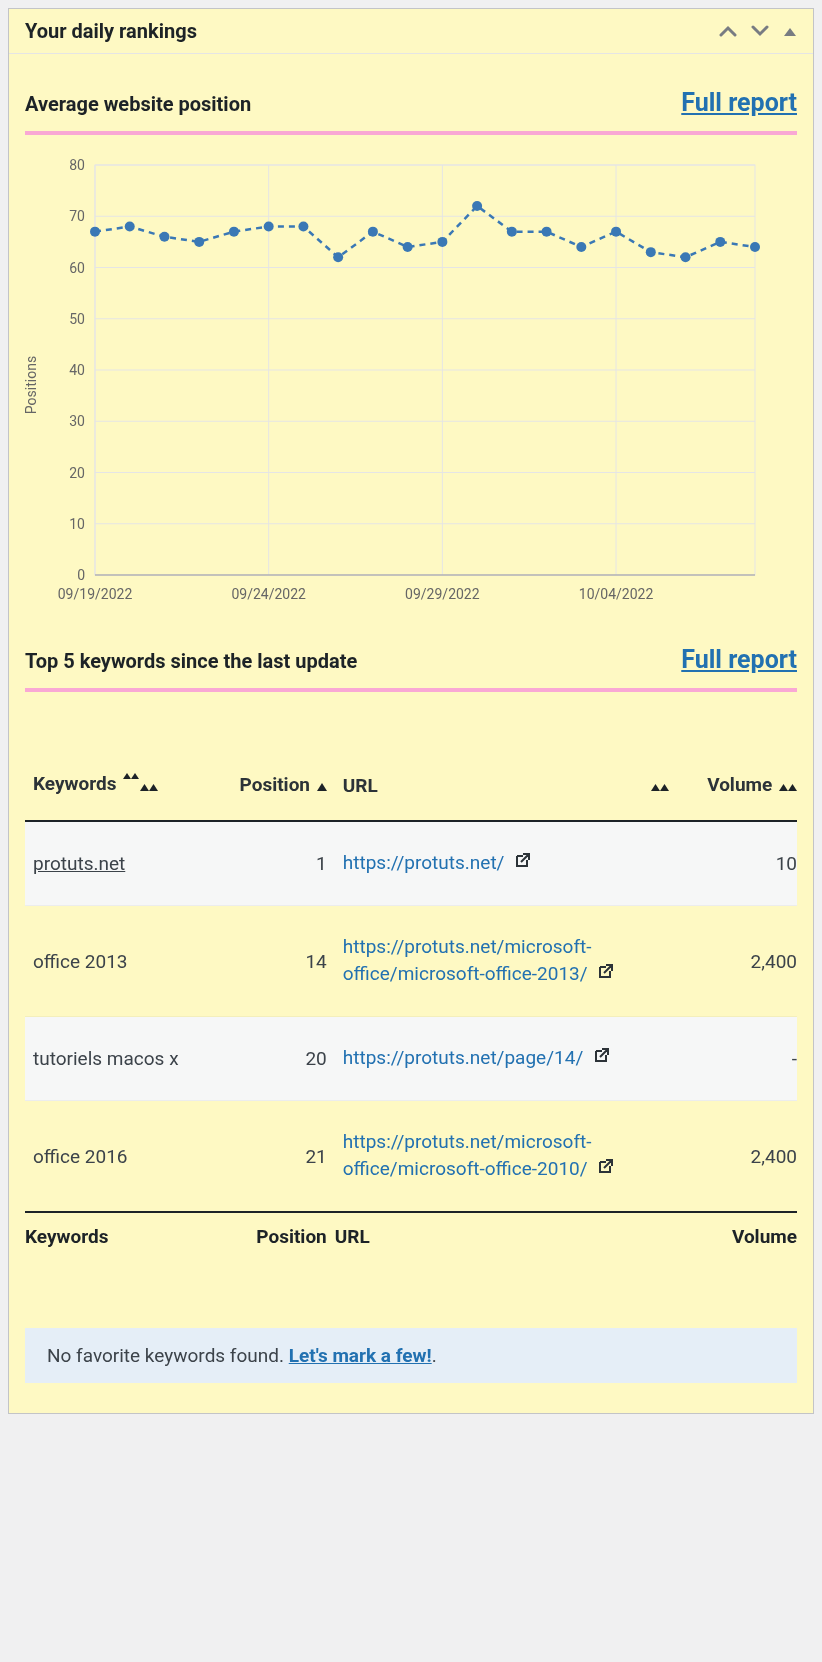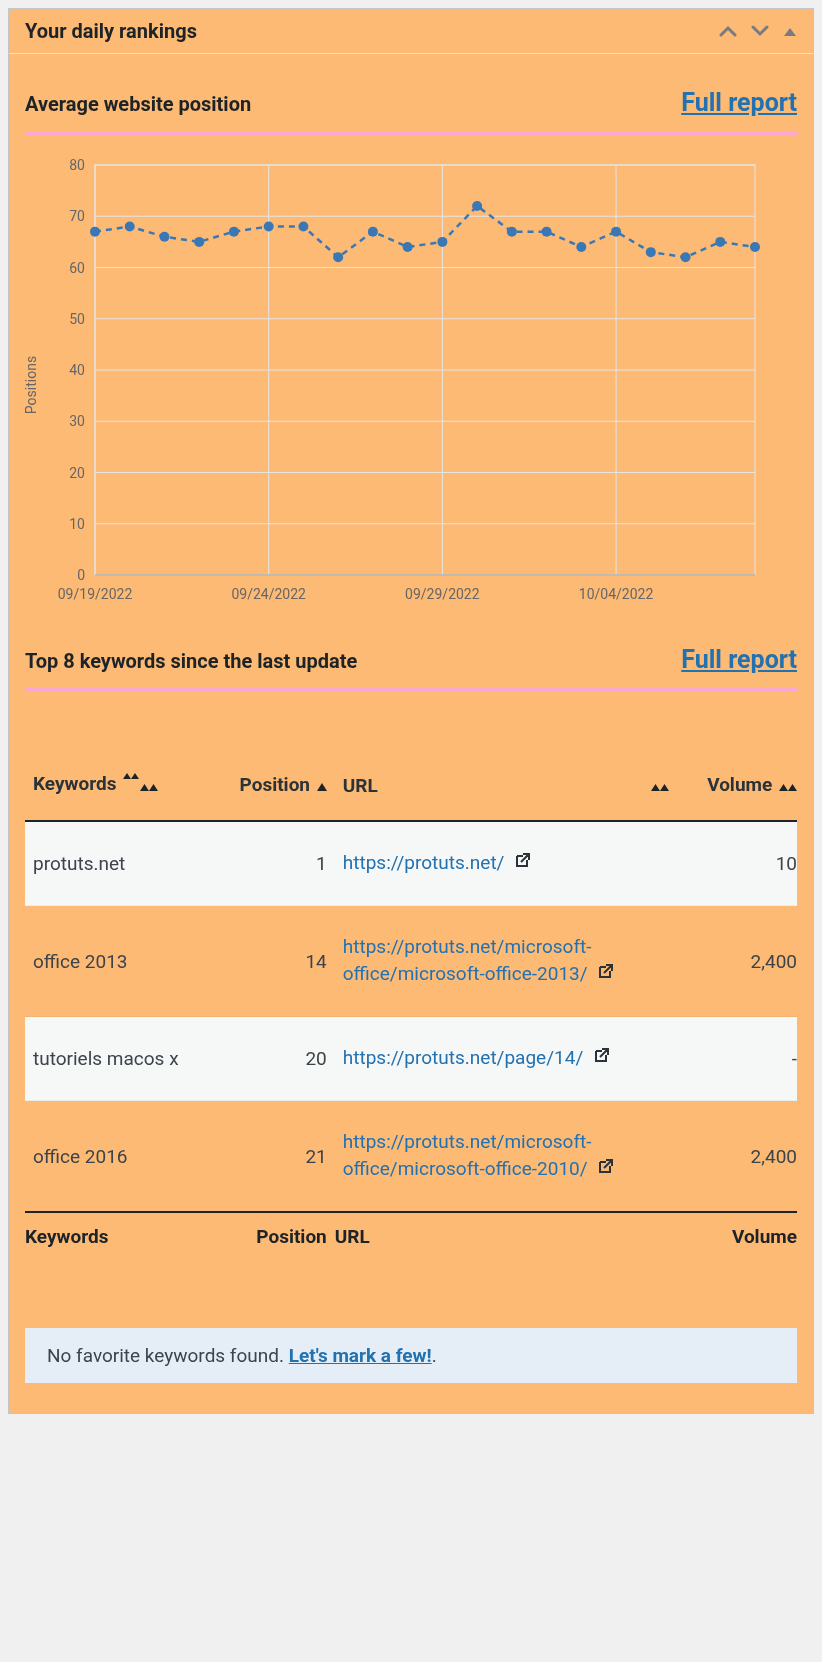--- a/index.html
+++ b/index.html
@@ -2,21 +2,21 @@
 <html><head>
 <meta charset="utf-8">
 <style>
 * { box-sizing: border-box; margin: 0; padding: 0; }
 body {
   font-family: -apple-system, BlinkMacSystemFont, "Segoe UI", Roboto, Helvetica, Arial, sans-serif;
   background: #f0f0f1;
   padding: 8px;
 }
 .panel {
-  background: #fdba74;
+  background: #fef9c3;
   border: 1px solid #c3c4c7;
   width: 806px;
 }
 .panel-header {
   display: flex;
   align-items: center;
   padding: 10px 16px;
   border-bottom: 1px solid #e5e5e5;
 }
 .panel-title {
@@ -227,21 +227,21 @@
             <circle cx="625.7894736842105" cy="97.125" r="5" fill="#3a78b5"></circle>
             <circle cx="660.5263157894736" cy="102.25" r="5" fill="#3a78b5"></circle>
             <circle cx="695.2631578947368" cy="86.875" r="5" fill="#3a78b5"></circle>
             <circle cx="730" cy="92" r="5" fill="#3a78b5"></circle>
           </svg>
       </div>
     </div>
 
     <div class="section" style="margin-top:30px;">
       <div class="section-header">
-        <div class="section-title">Top 8 keywords since the last update</div>
+        <div class="section-title">Top 5 keywords since the last update</div>
         <a class="full-report">Full report</a>
       </div>
 
       <div class="table-wrap">
         <table class="kw">
           <thead>
             <tr>
               <th>
                 <span>Keywords</span>
                 <span class="sort-ind">
@@ -285,21 +285,21 @@
                   <svg width="18" height="12" viewBox="0 0 18 12">
                     <path d="M0 11 L4.5 4 L9 11 Z" fill="#1d2327"></path>
                     <path d="M9 1 L13.5 8 L18 1 Z" fill="#1d2327" transform="scale(1 -1) translate(0 -12)"></path>
                   </svg>
                 </span>
               </th>
             </tr>
           </thead>
           <tbody id="kw-body">
               <tr>
-                <td style="max-width:150px;">protuts.net</td>
+                <td style="max-width:150px;text-decoration:underline;">protuts.net</td>
                 <td class="pos">1</td>
                 <td class="url-cell"><a class="url-link">https://protuts.net/</a> <span class="ext-icon"><svg width="18" height="18" viewBox="0 0 18 18">
                       <path d="M4 4 h6 M4 4 v10 h10 v-6 M10 2 h6 v6 M16 2 L8 10" stroke="#2c3338" stroke-width="2" fill="none"></path>
                     </svg></span></td>
                 <td class="vol">10</td>
               </tr>
               <tr>
                 <td style="max-width:150px;">office 2013</td>
                 <td class="pos">14</td>
                 <td class="url-cell"><a class="url-link">https://protuts.net/microsoft-office/microsoft-office-2013/</a> <span class="ext-icon"><svg width="18" height="18" viewBox="0 0 18 18">

